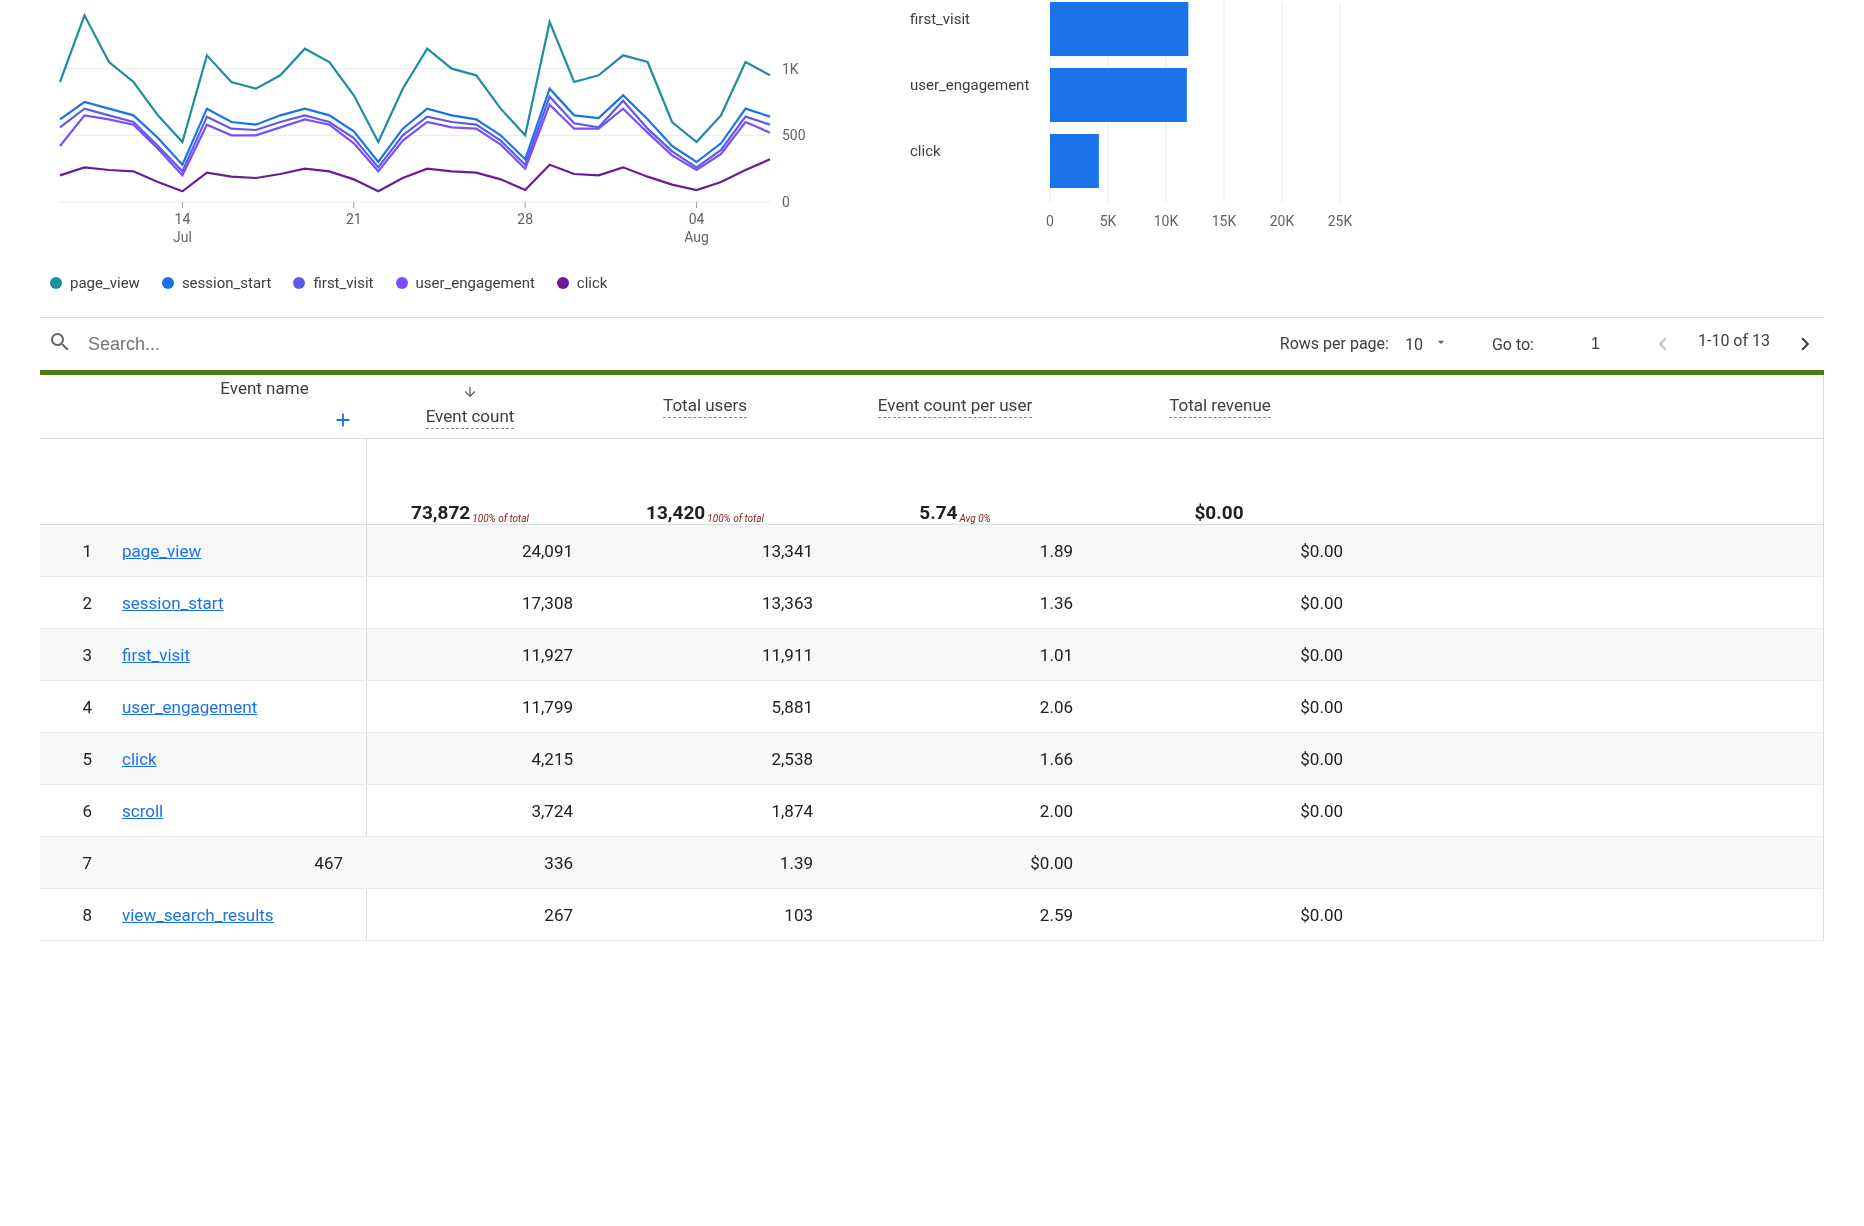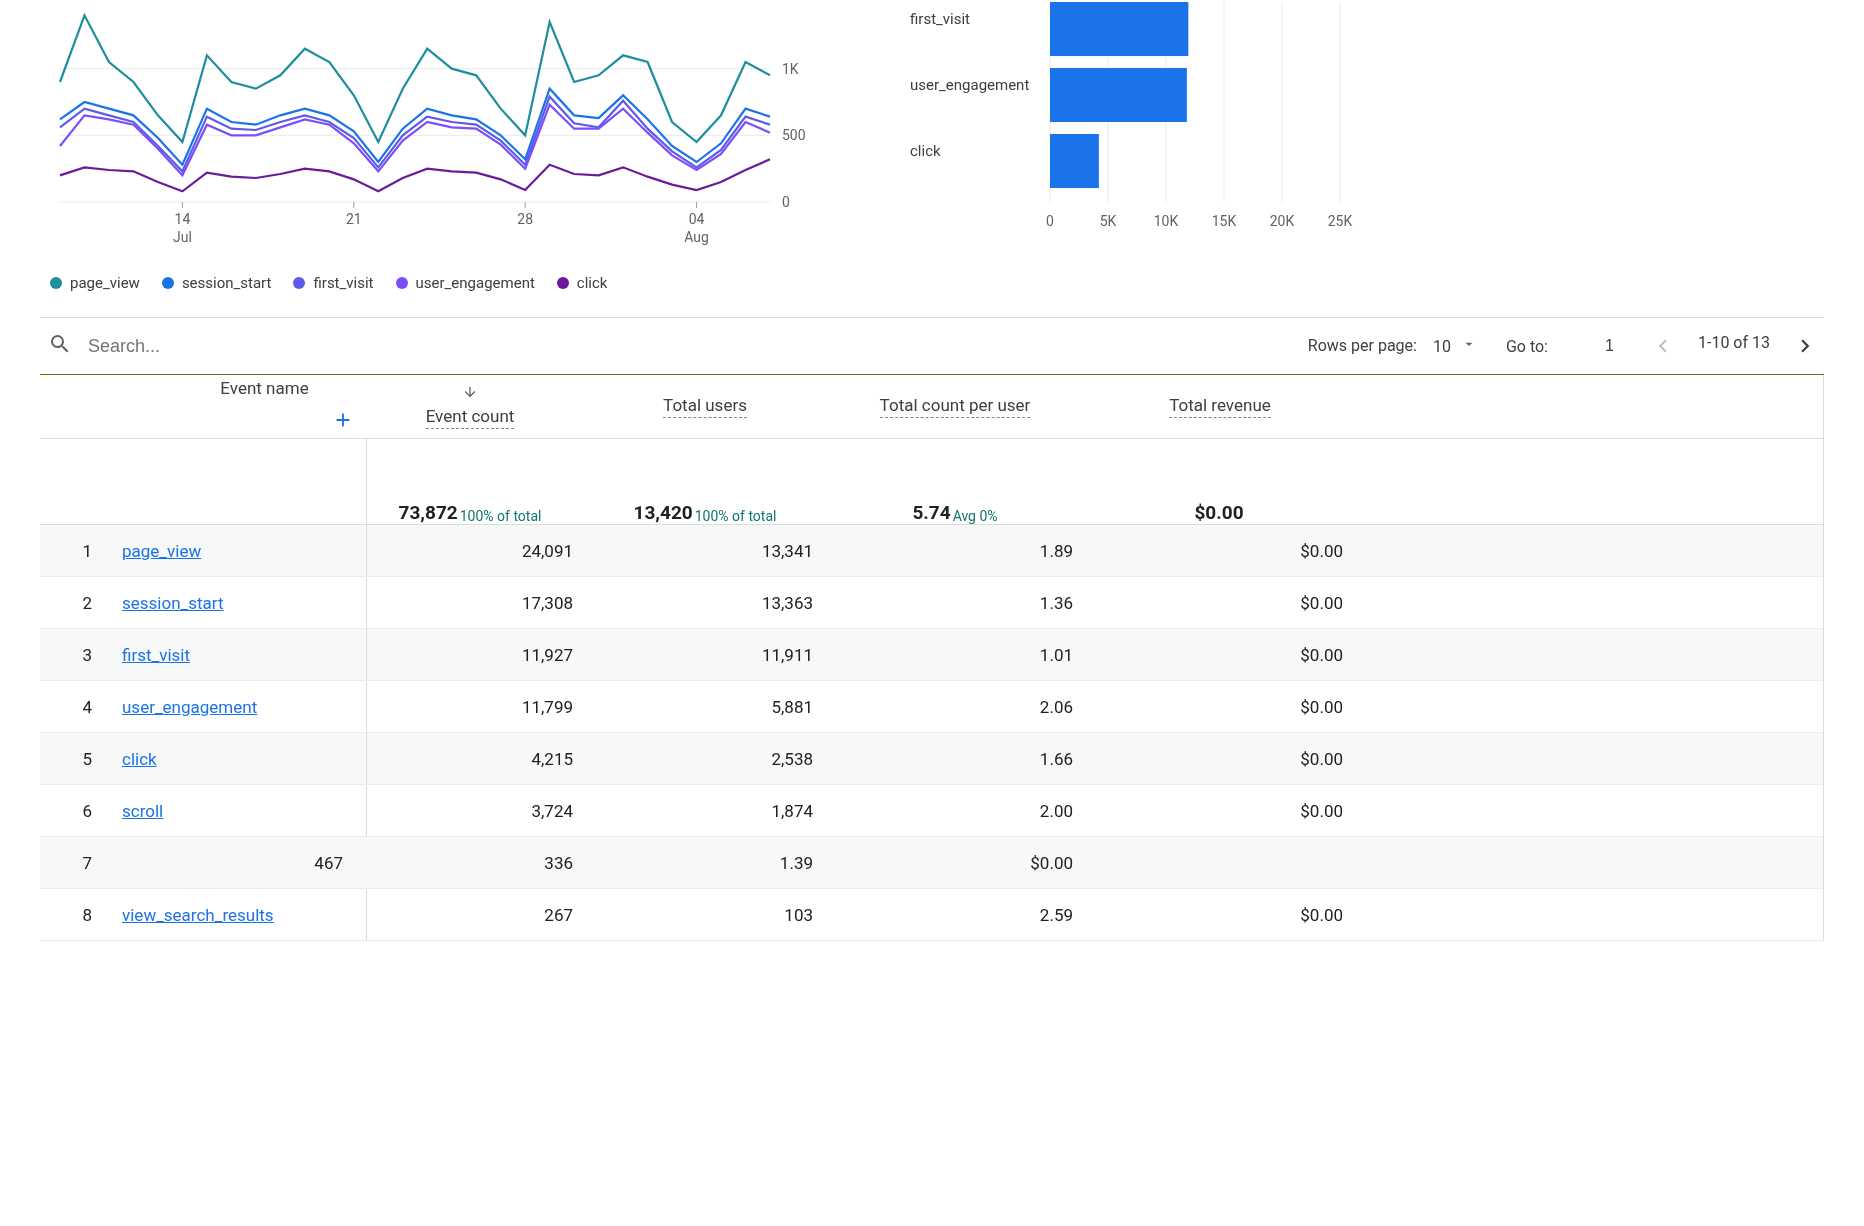--- a/index.html
+++ b/index.html
@@ -53,23 +53,23 @@
     }
     .bar-chart-svg {
       width: 480px;
       height: 240px;
     }
     
     .toolbar {
       display: flex;
       align-items: center;
       border-top: 1px solid #dadce0;
-      border-bottom: 1px solid #4d7c0f;
+      border-bottom: 5px solid #4d7c0f;
       height: 58px;
-      gap: 6px;
+      gap: 20px;
     }
     .search-wrap {
       flex: 1;
       display: flex;
       align-items: center;
       gap: 16px;
       padding-left: 8px;
     }
     .search-wrap svg { width: 24px; height: 24px; fill: #5f6368; }
     .search-wrap input {
@@ -173,22 +173,23 @@
       justify-content: center;
       padding-right: 24px;
       gap: 2px;
     }
     .totals-val {
       font-size: 19px;
       font-weight: 700;
       color: #202124;
     }
     .totals-sub {
-      font-size: 14px;
-      color: #0f766e;
+      font-size: 10px;
+      color: #7f1d1d;
+      font-style: italic;
     }
     
     .data-row {
       display: grid;
       grid-template-columns: 82px 245px 230px 240px 260px 270px;
       align-items: center;
       height: 52px;
       border-bottom: 1px solid #eceded;
       border-right: 1px solid #dadce0;
     }
@@ -353,21 +354,21 @@
     <div class="hdr-cell">
       <svg class="sort-arrow" viewBox="0 0 24 24">
           <path d="M20 12l-1.41-1.41L13 16.17V4h-2v12.17l-5.58-5.59L4 12l8 8 8-8z"></path>
         </svg>
       <span class="hdr-dashed">Event count</span>
     </div>
     <div class="hdr-cell">
       <span class="hdr-dashed">Total users</span>
     </div>
     <div class="hdr-cell">
-      <span class="hdr-dashed">Total count per user</span>
+      <span class="hdr-dashed">Event count per user</span>
     </div>
     <div class="hdr-cell">
       <span class="hdr-dashed">Total revenue</span>
     </div>
   </div>
 
   <div class="totals-row">
     <div class="divider-cell"></div>
     <div class="totals-cell">
       <span class="totals-val">73,872</span>

